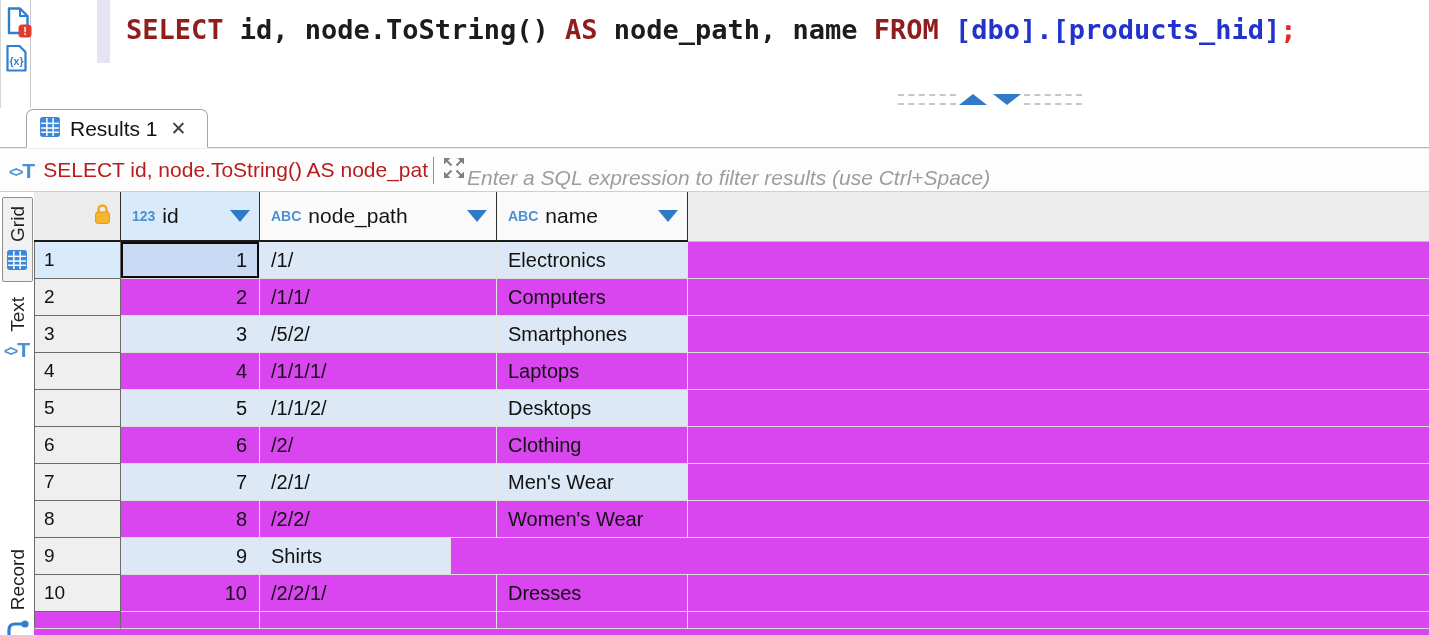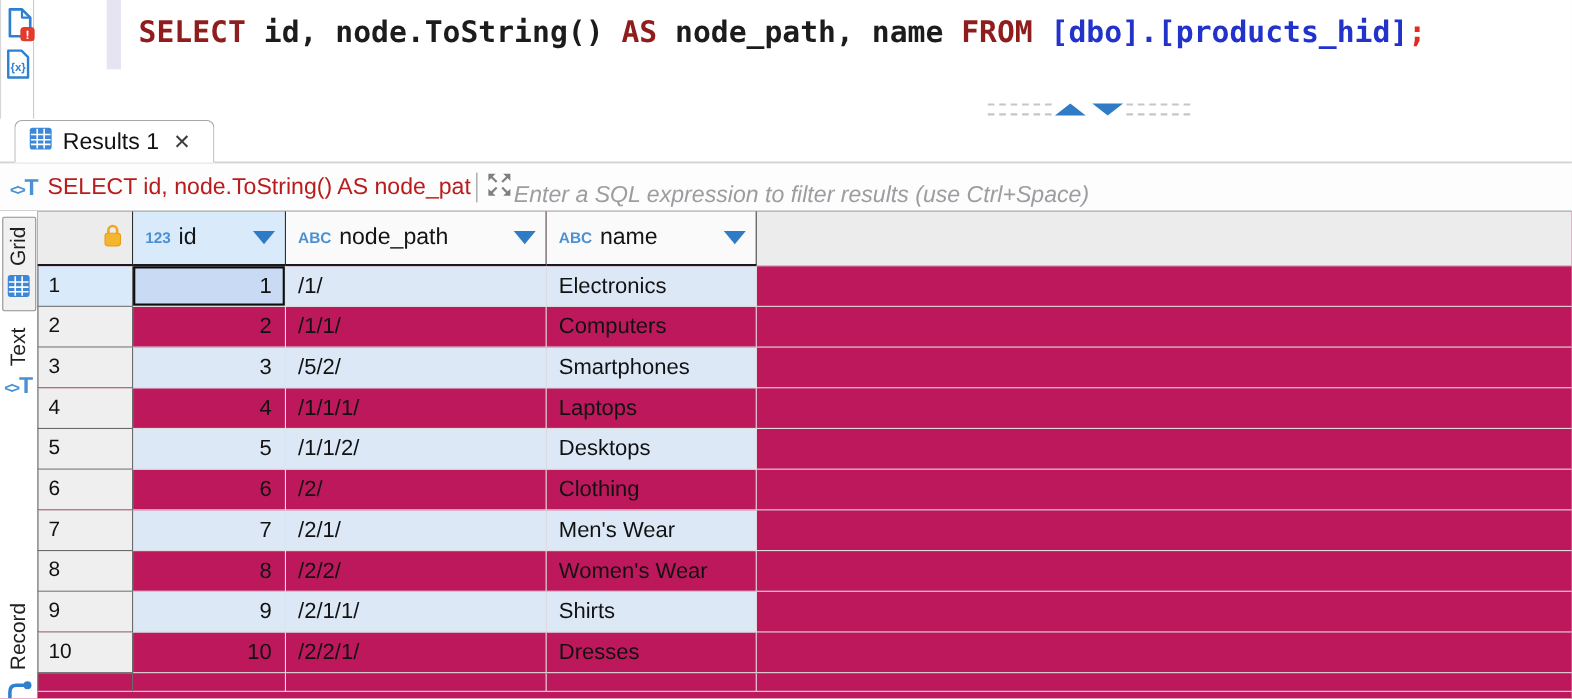--- a/index.html
+++ b/index.html
@@ -26,21 +26,21 @@
               display:flex; align-items:center; z-index:6; }
   .dash-seg { width:58px; height:11px; border-top:2px dashed #c6c6c6; border-bottom:2px dashed #c6c6c6; }
   .tri-up { width:0; height:0; border-left:14px solid transparent; border-right:14px solid transparent;
             border-bottom:11px solid #2f7bc6; margin:0 3px; }
   .tri-down { width:0; height:0; border-left:14px solid transparent; border-right:14px solid transparent;
               border-top:11px solid #2f7bc6; margin:0 3px; }
 
   
   .tabbar { position:absolute; left:0; top:108px; width:100%; height:40px;
             border-bottom:1px solid #b3b3b3; background:#fff; }
-  .rtab { position:absolute; left:13px; bottom:-1px; height:39px; min-width:182px;
+  .rtab { position:absolute; left:26px; bottom:-1px; height:39px; min-width:182px;
           background:#fff; border:1px solid #a6a6a6; border-bottom:1px solid #fff;
           border-radius:7px 7px 0 0; display:flex; align-items:center; padding:0 12px; gap:9px; z-index:3; }
   .rtab-label { font-size:21px; color:#121212; }
   .rtab-close { font-size:19px; color:#3c3c3c; margin-left:4px; cursor:pointer; }
 
   
   .filterbar { position:absolute; left:0; top:148px; width:100%; height:44px; background:#fdfdfd;
                border-top:1px solid #ededed; border-bottom:1px solid #cfcfcf;
                display:flex; align-items:center; padding-left:9px; }
   .sqltext-icon { display:inline-flex; align-items:flex-end; font-weight:700; color:#4a90d2;
@@ -62,21 +62,21 @@
                overflow:hidden; background:#fff; }
   .side-tab { display:flex; flex-direction:column; align-items:center; gap:7px; cursor:pointer; }
   .side-tab .vlabel { writing-mode:vertical-rl; transform:rotate(180deg); font-size:19px;
                       color:#1f1f1f; line-height:1; }
   .side-tab.active { margin-top:5px; width:31px; padding:8px 0 6px; background:#f1f1f1;
                      border:1px solid #8f8f8f; border-radius:2px; }
   .side-tab.text-tab { margin-top:15px; }
   .side-tab.record-tab { margin-top:auto; margin-bottom:-13px; }
 
   
-  .grid { flex:1; background:#be185d; overflow:hidden; }
+  .grid { flex:1; background:#d946ef; overflow:hidden; }
   .g-header { display:flex; height:50px; }
   .g-corner { width:87px; flex:0 0 87px; background:#ececec; border-right:1px solid #2e2e2e;
               border-bottom:2px solid #1a1a1a; display:flex; align-items:center;
               justify-content:flex-end; padding-right:9px; }
   .g-col { display:flex; align-items:center; padding:0 9px 0 11px; background:#fafafa;
            border-right:1px solid #2e2e2e; border-bottom:2px solid #1a1a1a; }
   .col-id { width:139px; flex:0 0 139px; background:#d9eafb; }
   .col-np { width:237px; flex:0 0 237px; }
   .col-nm { width:191px; flex:0 0 191px; }
   .g-filler { flex:1; background:#ececec; border-bottom:1px solid #bdbdbd; }
@@ -296,21 +296,20 @@
           <div class="g-row">
     <div class="g-cell cell-num">8</div>
     <div class="g-cell c-id">8</div>
     <div class="g-cell c-np">/2/2/</div>
     <div class="g-cell c-nm">Women's Wear</div>
     <div class="g-cell c-fill"></div>
   </div>
           <div class="g-row stripe">
     <div class="g-cell cell-num">9</div>
     <div class="g-cell c-id">9</div>
-    <div class="g-cell c-np">/2/1/1/</div>
     <div class="g-cell c-nm">Shirts</div>
     <div class="g-cell c-fill"></div>
   </div>
           <div class="g-row">
     <div class="g-cell cell-num">10</div>
     <div class="g-cell c-id">10</div>
     <div class="g-cell c-np">/2/2/1/</div>
     <div class="g-cell c-nm">Dresses</div>
     <div class="g-cell c-fill"></div>
   </div>

